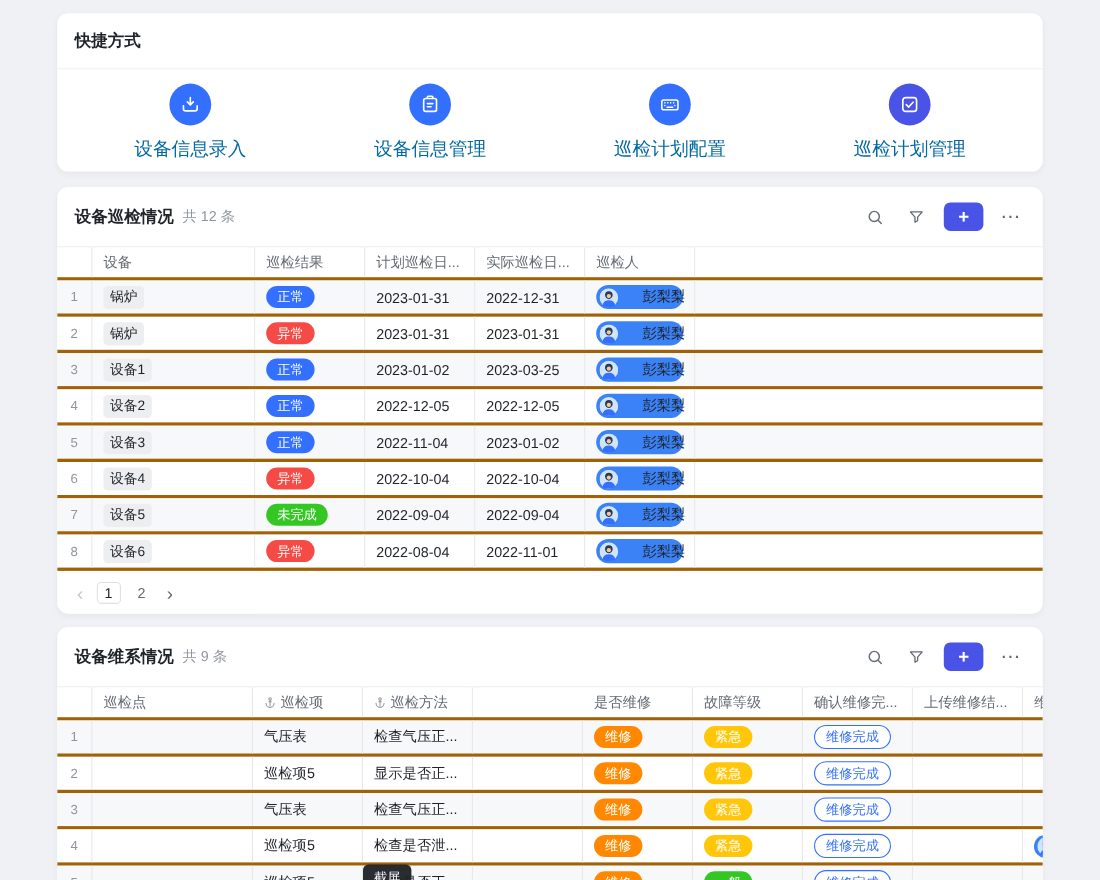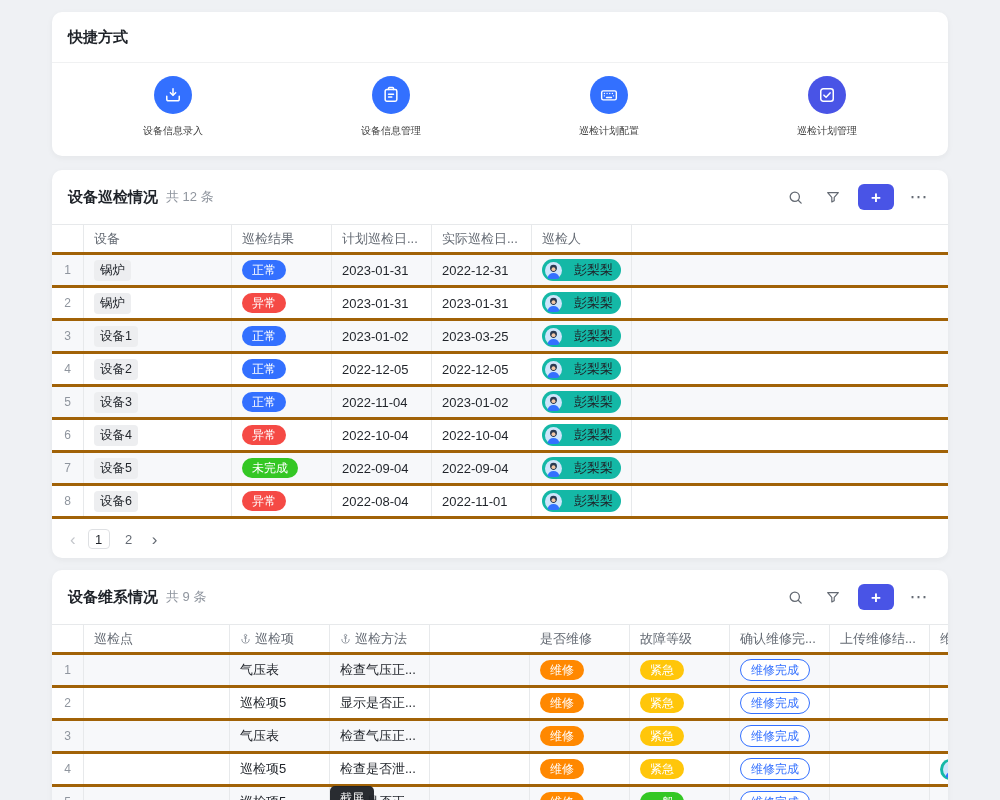--- a/index.html
+++ b/index.html
@@ -19,37 +19,37 @@
   .icon-btn{width:26px;height:26px;display:flex;align-items:center;justify-content:center;
     cursor:pointer;border-radius:5px}
   .add-btn{width:36px;height:26px;background:#4954e6;color:#fff;border-radius:6px;
     font-size:17px;font-weight:bold;display:flex;align-items:center;justify-content:center;
     cursor:pointer;line-height:1}
   .more-btn{color:#646a73;font-size:18px;letter-spacing:1px}
 
   .shortcut-row{display:flex;padding:13px 0 0 12px}
   .shortcut{width:218px;display:flex;flex-direction:column;align-items:center;gap:10px;cursor:pointer}
   .shortcut-icon{width:38px;height:38px;border-radius:50%;display:flex;align-items:center;justify-content:center}
-  .shortcut-label{font-size:10px;color:#404040}
+  .shortcut-label{font-size:17px;color:#0369a1}
 
   .tbl{border-top:1px solid #e7e9eb}
   .trow{display:flex;height:33px;border-bottom:3px solid #a16207;background:#fff}
   .trow.thead{height:30px}
   .trow.alt{background:#f7f8fa}
   .tcell{flex:none;display:flex;align-items:center;padding:0 10px;font-size:13px;
     color:#1f2329;border-right:1px solid #e7e9eb;overflow:hidden;white-space:nowrap}
   .tcell.filler{flex:1 1 auto;border-right:none;padding:0}
   .thead .tcell{color:#646a73}
   .cell-num{justify-content:center;padding:0;color:#8f959e;font-size:12px}
   .lookup{display:inline-flex;margin-right:4px}
 
   .devtag{background:#edeef0;border-radius:4px;padding:2px 6px;font-size:12.5px;color:#1f2329}
   .tagpill{display:inline-flex;align-items:center;padding:2px 10px;border-radius:11px;
     font-size:12px;line-height:16px}
-  .person-chip{display:inline-flex;align-items:center;gap:12px;background:#14b8a6;
+  .person-chip{display:inline-flex;align-items:center;gap:22px;background:#3b82f6;
     border-radius:11px;padding:2px 8px 2px 3px;font-size:13px;max-width:100%}
   .avatar{display:inline-flex;flex:none}
 
   .pagination{height:40px;display:flex;align-items:center;gap:8px;padding:0 14px}
   .page-arrow{color:#c3c6cb;font-size:17px;line-height:1;padding:0 4px;cursor:pointer}
   .page-arrow.enabled{color:#646a73}
   .page-num{min-width:22px;height:20px;padding:0 4px;display:flex;align-items:center;
     justify-content:center;font-size:13px;color:#646a73;border-radius:4px;cursor:pointer}
   .page-num.current{border:1px solid #dee0e3;color:#1f2329;background:#fff}
 

